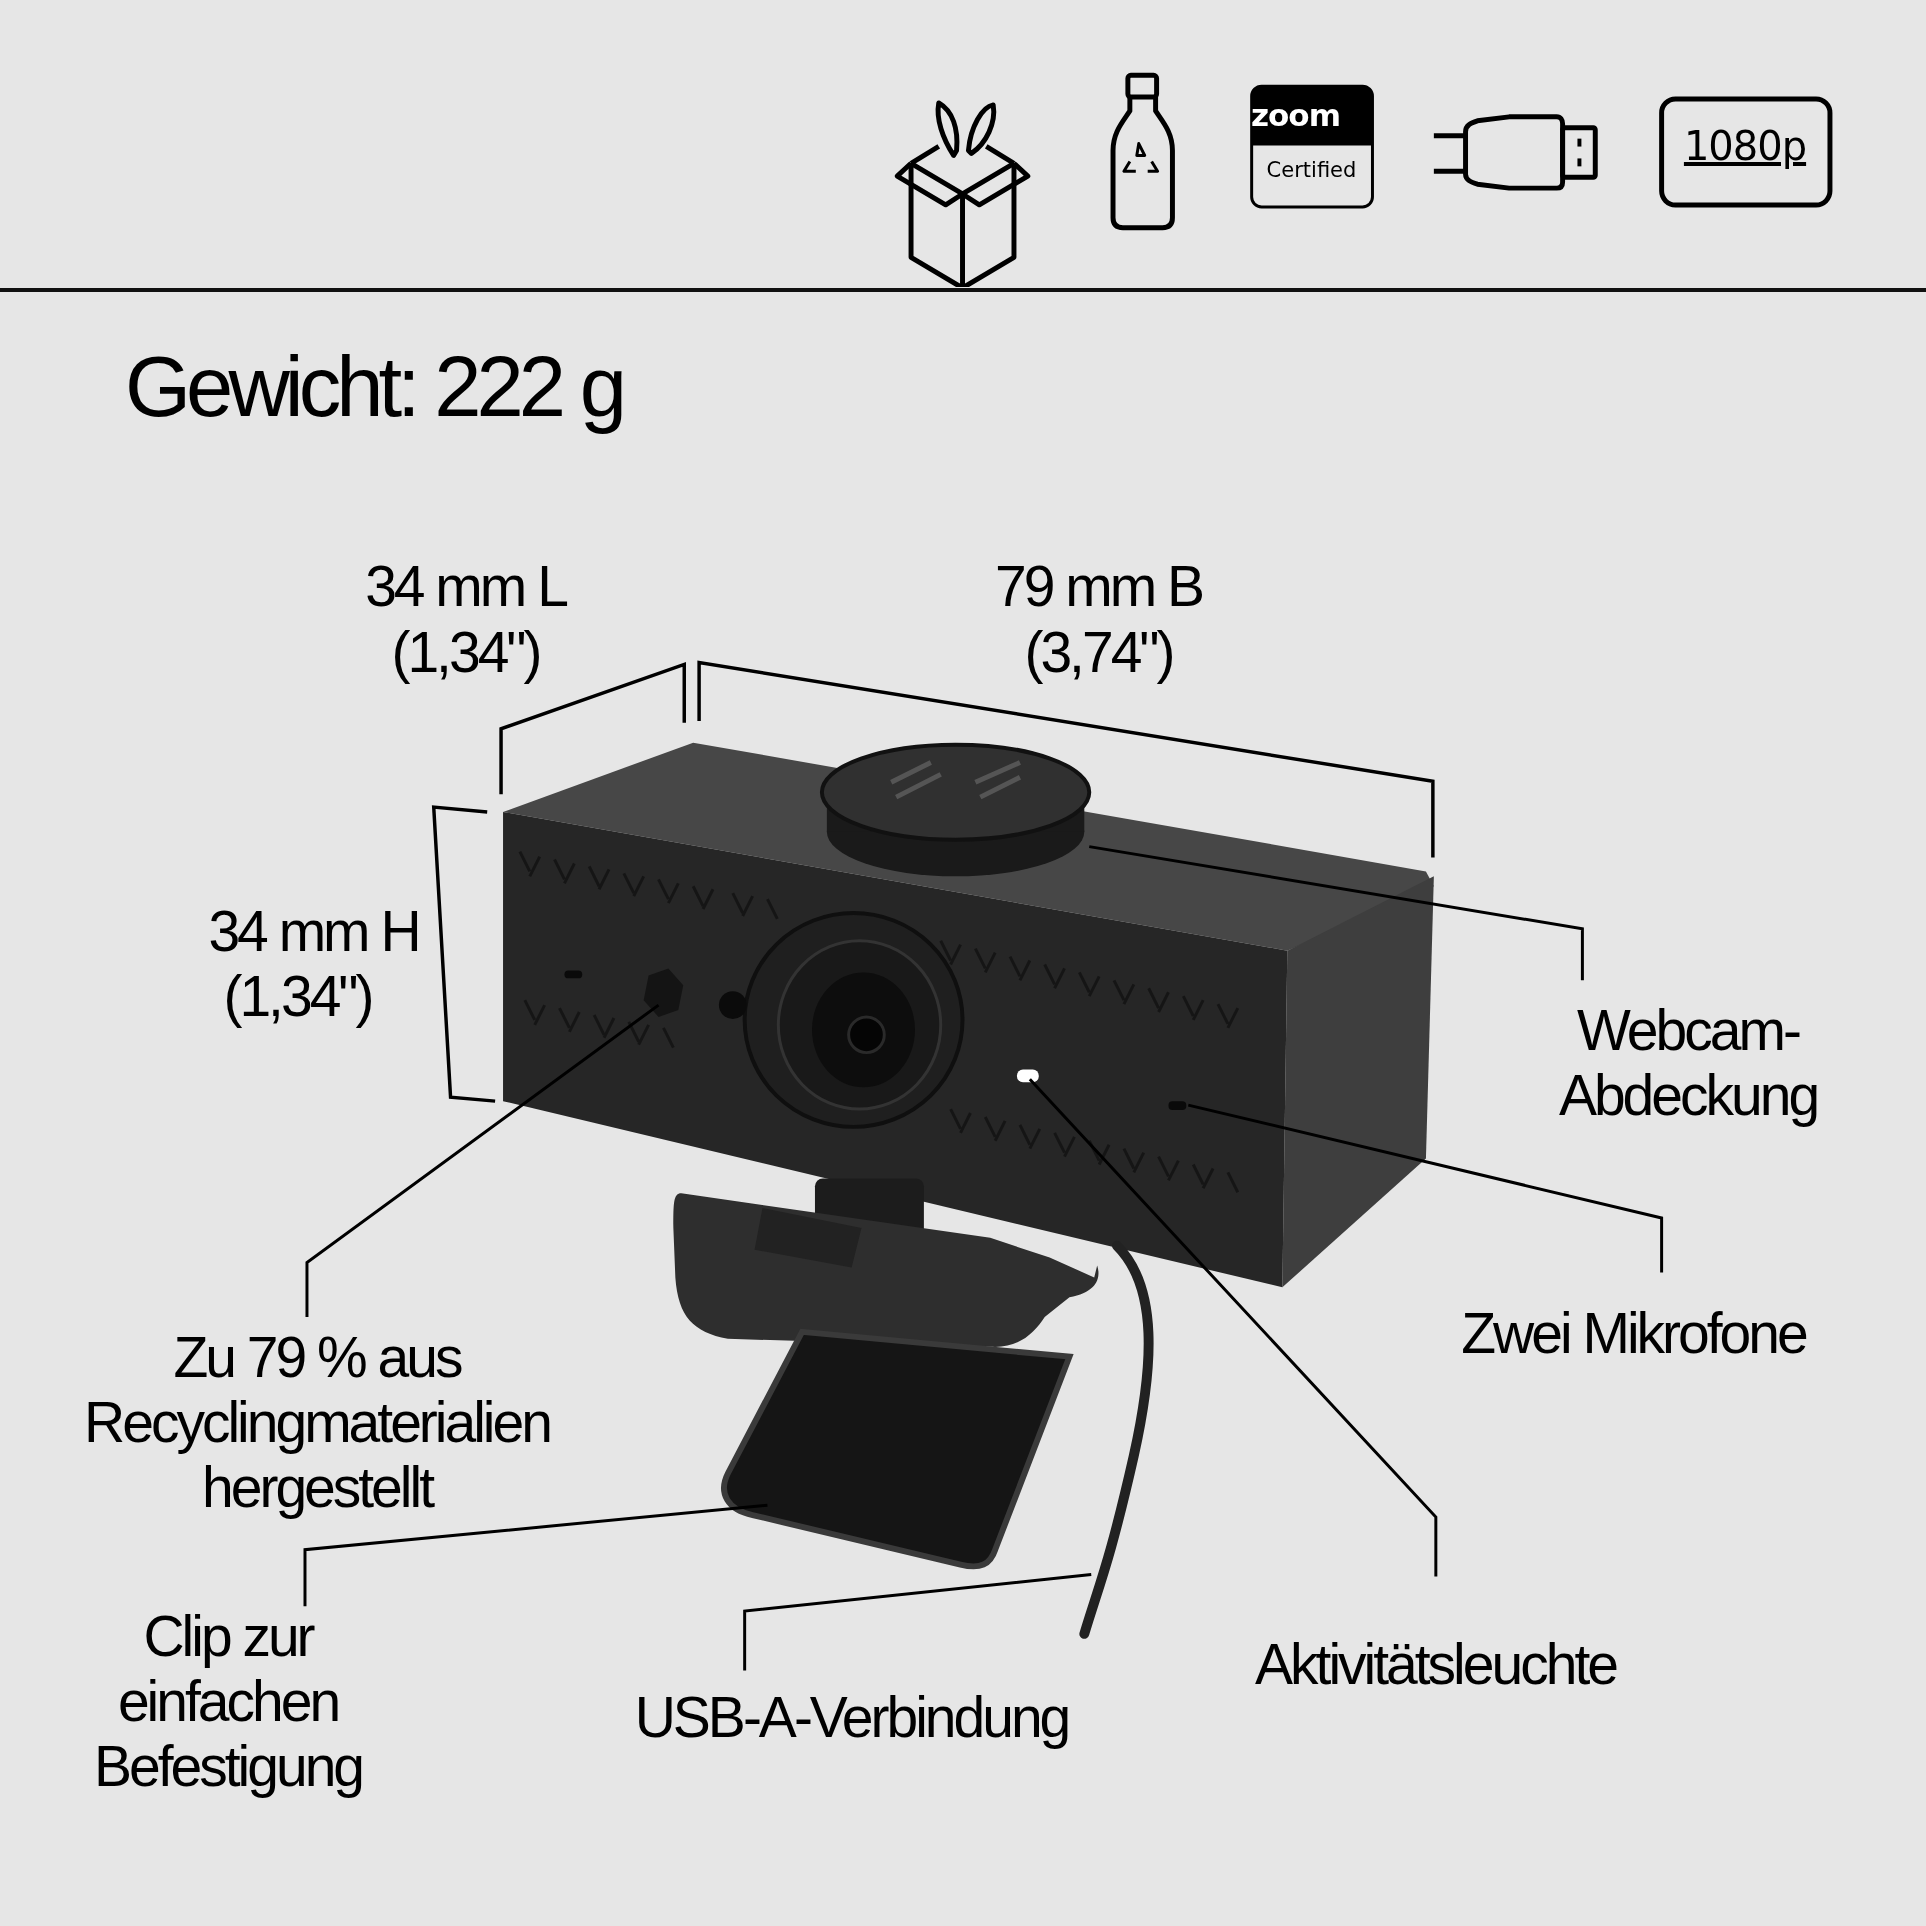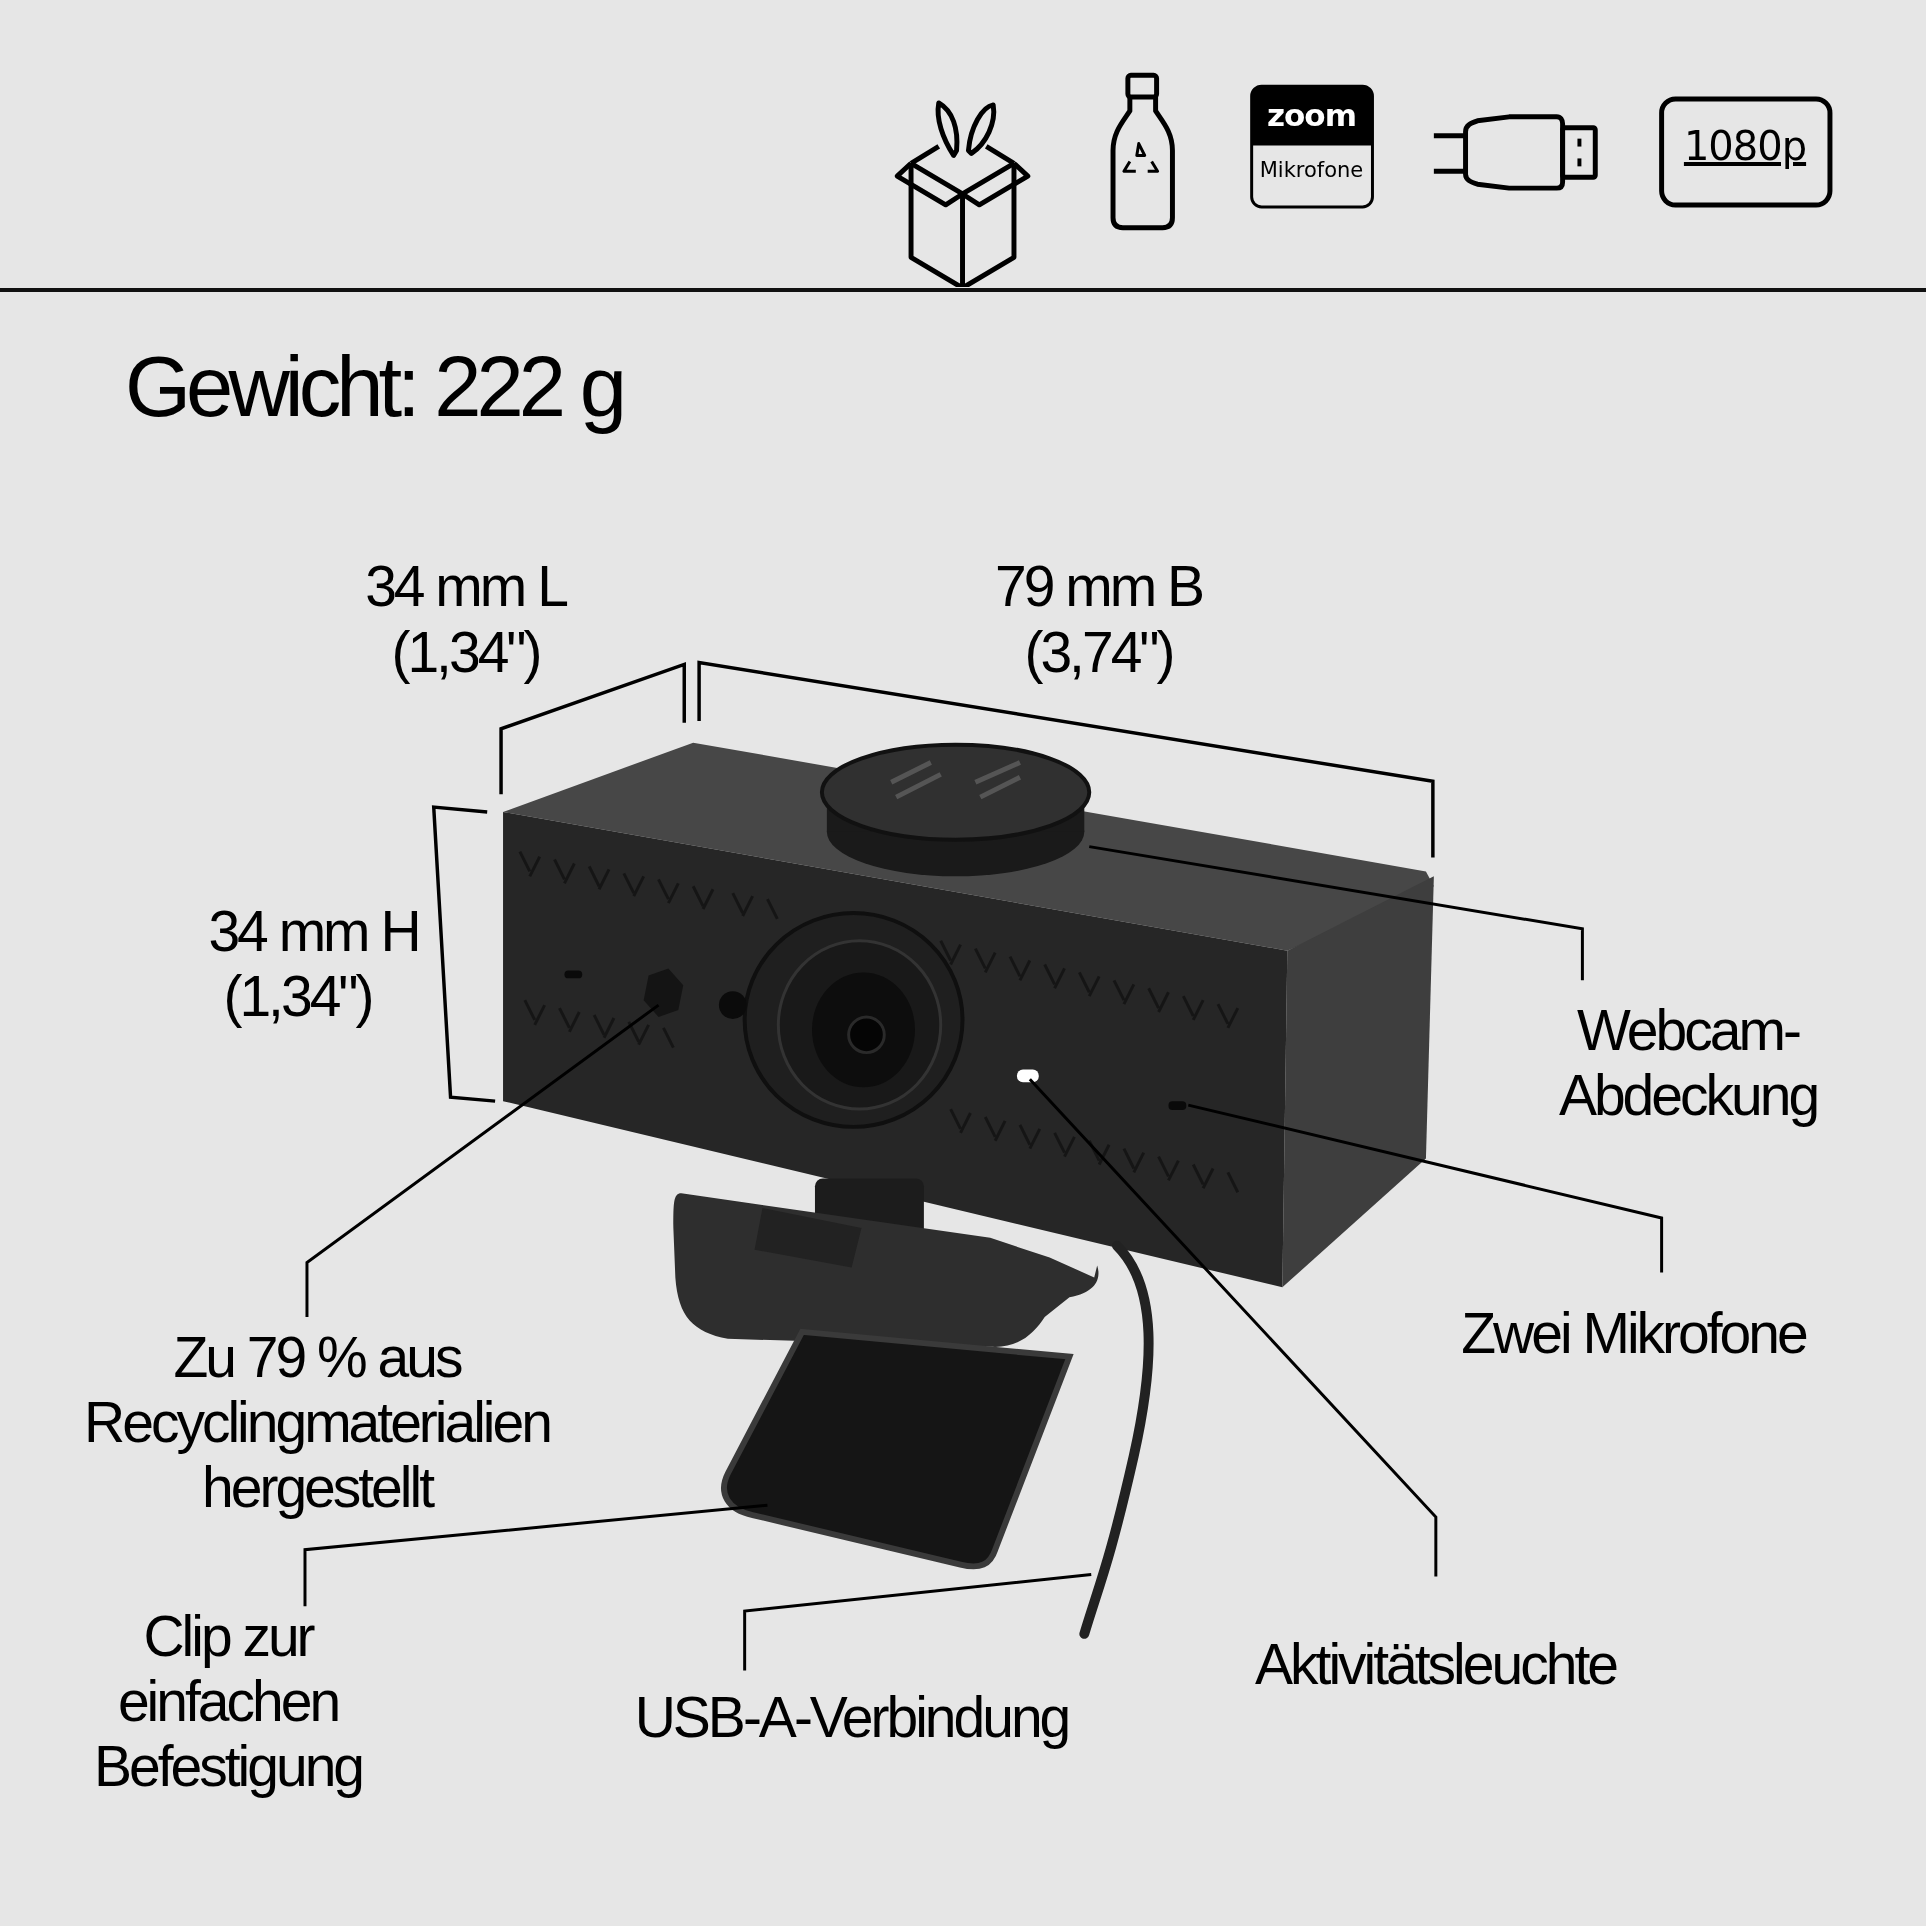--- a/index.html
+++ b/index.html
@@ -109,22 +109,22 @@
   <g fill="none" stroke="#000" stroke-width="3">
     <path d="M1100 855 L1598 938 L1598 990"></path>
     <path d="M1200 1116 L1678 1230 L1678 1285"></path>
     <path d="M1040 1090 L1450 1532 L1450 1592"></path>
     <path d="M665 1015 L310 1275 L310 1330"></path>
     <path d="M775 1520 L308 1565 L308 1622"></path>
     <path d="M1102 1590 L752 1627 L752 1687"></path>
   </g>
 </svg>
 
-<div class="abs" style="left:1251px;top:97px;width:121px;text-align:center;color:#fff;font-size:31px;font-weight:bold;letter-spacing:-1px;font-family:'DejaVu Sans',sans-serif;">zoom</div>
-<div class="abs" style="left:1251px;top:158px;width:121px;text-align:center;font-size:21px;font-family:'DejaVu Sans',sans-serif;">Mikrofone</div>
+<div class="abs" style="left:1251px;top:97px;width:121px;text-align:left;color:#fff;font-size:31px;font-weight:bold;letter-spacing:-1px;font-family:'DejaVu Sans',sans-serif;">zoom</div>
+<div class="abs" style="left:1251px;top:158px;width:121px;text-align:center;font-size:21px;font-family:'DejaVu Sans',sans-serif;">Certified</div>
 <div class="abs" style="left:1661px;top:123px;width:168px;text-align:center;font-size:40px;font-family:'DejaVu Sans',sans-serif;letter-spacing:-1px;text-decoration:underline;">1080p</div>
 
 <div class="divider"></div>
 
 <div class="weight">Gewicht: 222 g</div>
 
 <div class="label" style="left:317px;top:554px;width:297px;">34 mm L</div>
 <div class="label" style="left:317px;top:620px;width:297px;">(1,34")</div>
 <div class="label" style="left:950px;top:554px;width:297px;">79 mm B</div>
 <div class="label" style="left:950px;top:620px;width:297px;">(3,74")</div>

